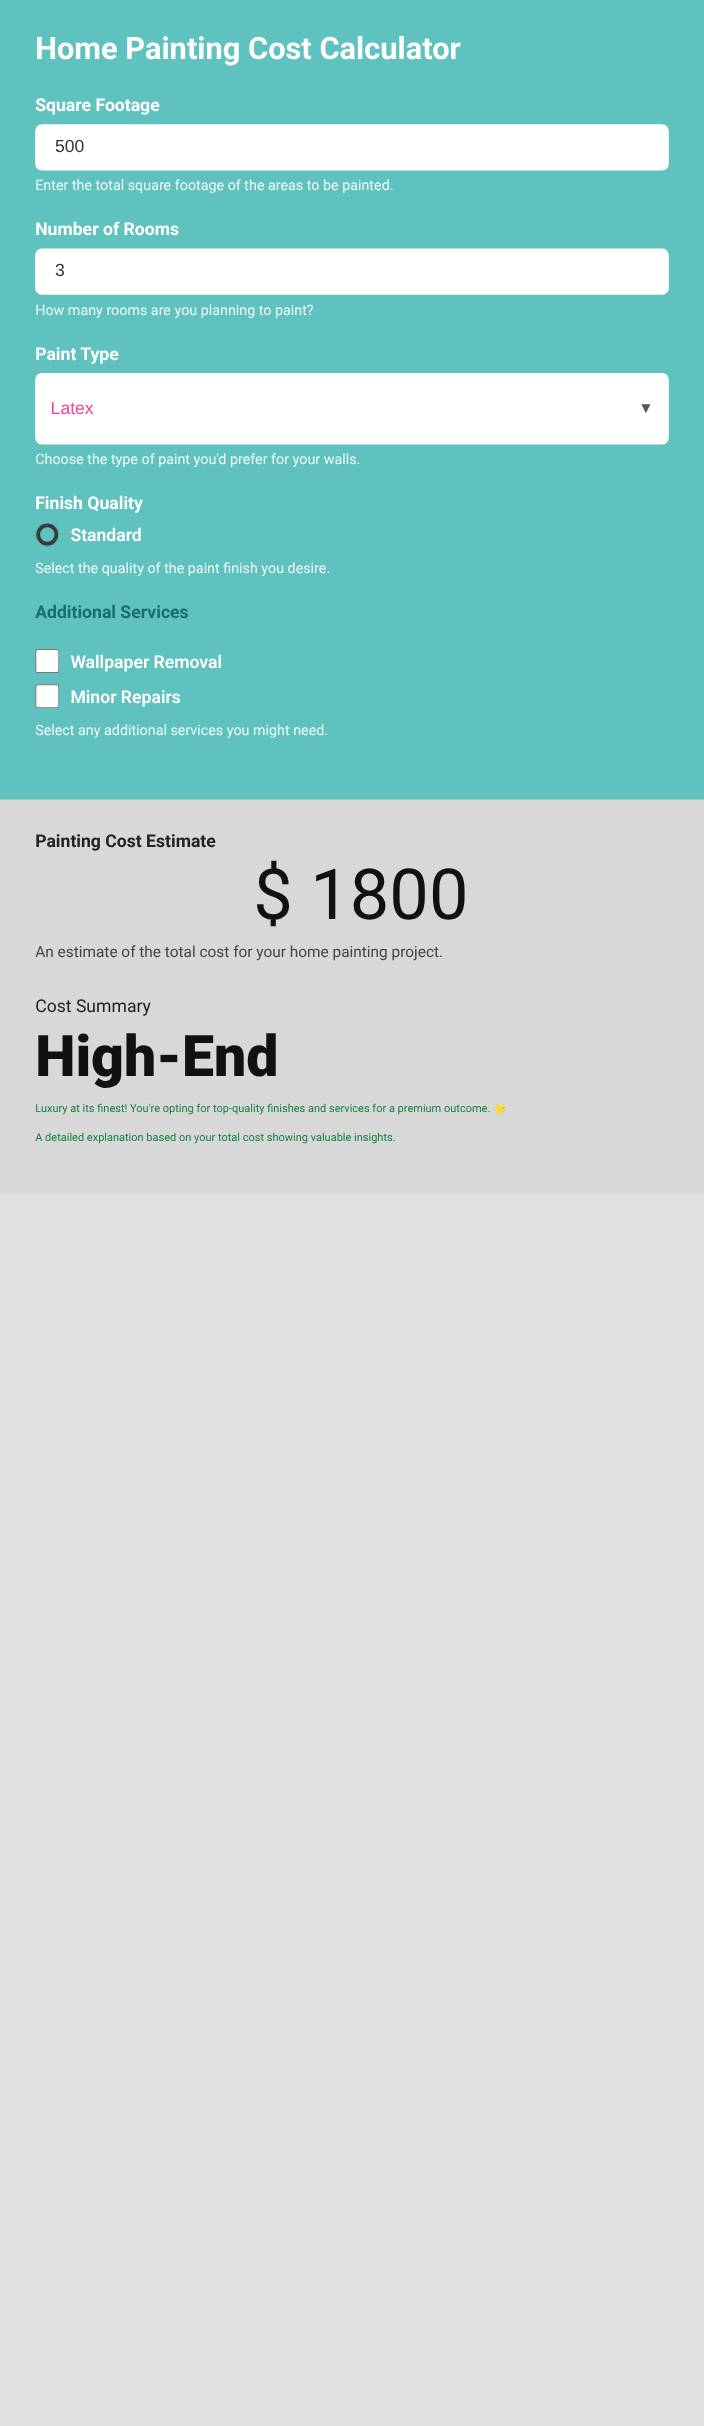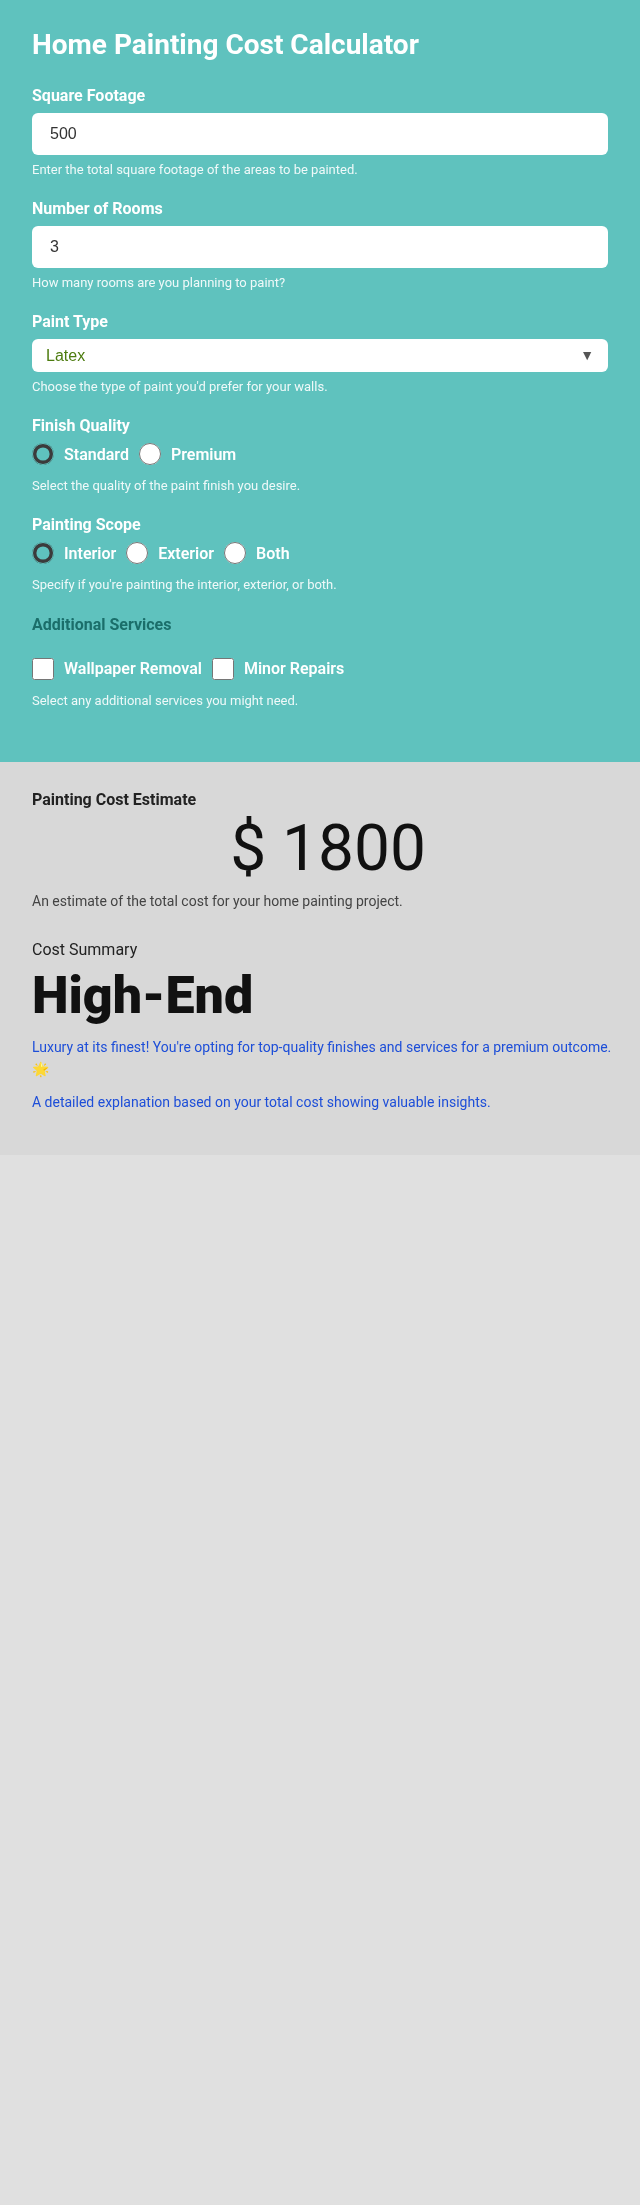--- a/index.html
+++ b/index.html
@@ -45,42 +45,42 @@
       font-size: 13px;
       margin-top: 6px;
       line-height: 1.4;
     }
     .select-wrapper {
       position: relative;
       width: 100%;
     }
     .field-select {
       width: 100%;
-      padding: 8px 14px;
+      padding: 24px 14px;
       border: none;
       border-radius: 6px;
       font-size: 16px;
       background: white;
-      color: #4d7c0f;
+      color: #ec4899;
       outline: none;
       appearance: none;
       cursor: pointer;
     }
     .select-arrow {
       position: absolute;
       right: 14px;
       top: 50%;
       transform: translateY(-50%);
       pointer-events: none;
       color: #555;
       font-size: 14px;
     }
     .radio-group, .checkbox-group {
       display: flex;
-      flex-direction: row;
+      flex-direction: column;
       gap: 10px;
       margin-bottom: 12px;
     }
     .radio-item, .checkbox-item {
       display: flex;
       align-items: center;
       gap: 10px;
       cursor: pointer;
     }
     .radio-item input[type="radio"],
@@ -129,22 +129,22 @@
       margin-bottom: 8px;
     }
     .summary-value {
       font-size: 52px;
       font-weight: 900;
       color: #111;
       margin-bottom: 12px;
       line-height: 1.1;
     }
     .summary-desc {
-      font-size: 14px;
-      color: #1d4ed8;
+      font-size: 10px;
+      color: #15803d;
       line-height: 1.6;
       margin-bottom: 10px;
     }
     .additional-services-label {
       color: #1a6e6a;
       font-weight: 700;
       font-size: 16px;
       margin-bottom: 24px;
     }
   </style>
@@ -180,46 +180,24 @@
     <p class="field-hint">Choose the type of paint you'd prefer for your walls.</p>
   </div>
 
   <div class="field-group">
     <label class="field-label">Finish Quality</label>
     <div class="radio-group">
       <div class="radio-item">
         <input type="radio" id="fq-standard" name="finish-quality" value="standard" checked="" style="">
         <label for="fq-standard">Standard</label>
       </div>
-      <div class="radio-item">
-        <input type="radio" id="fq-premium" name="finish-quality" value="premium" style="">
-        <label for="fq-premium">Premium</label>
-      </div>
     </div>
     <p class="field-hint">Select the quality of the paint finish you desire.</p>
   </div>
 
-  <div class="field-group">
-    <label class="field-label">Painting Scope</label>
-    <div class="radio-group">
-      <div class="radio-item">
-        <input type="radio" id="ps-interior" name="painting-scope" value="interior" checked="" style="">
-        <label for="ps-interior">Interior</label>
-      </div>
-      <div class="radio-item">
-        <input type="radio" id="ps-exterior" name="painting-scope" value="exterior" style="">
-        <label for="ps-exterior">Exterior</label>
-      </div>
-      <div class="radio-item">
-        <input type="radio" id="ps-both" name="painting-scope" value="both" style="">
-        <label for="ps-both">Both</label>
-      </div>
-    </div>
-    <p class="field-hint">Specify if you're painting the interior, exterior, or both.</p>
-  </div>
 
   <div class="field-group">
     <p class="additional-services-label">Additional Services</p>
     <div class="checkbox-group">
       <div class="checkbox-item">
         <input type="checkbox" id="svc-wallpaper" value="wallpaper-removal" style="">
         <label for="svc-wallpaper">Wallpaper Removal</label>
       </div>
       <div class="checkbox-item">
         <input type="checkbox" id="svc-repairs" value="minor-repairs" style="">

